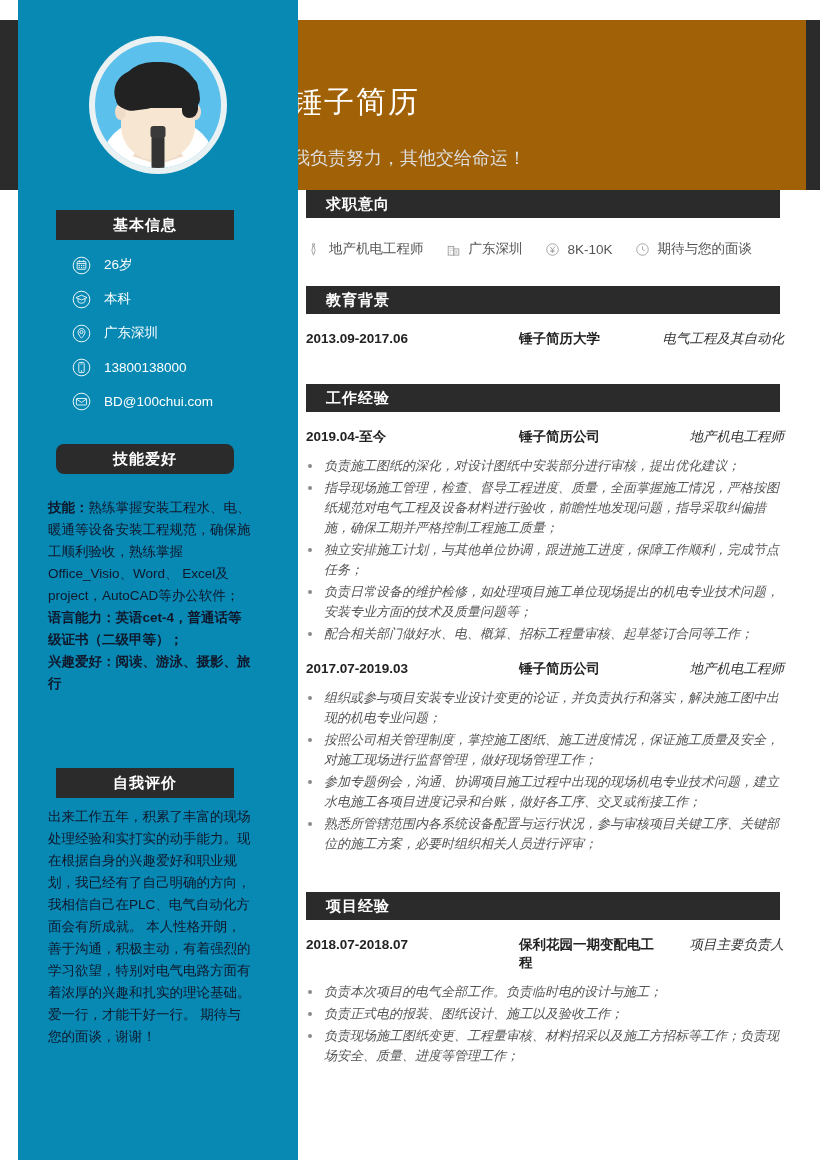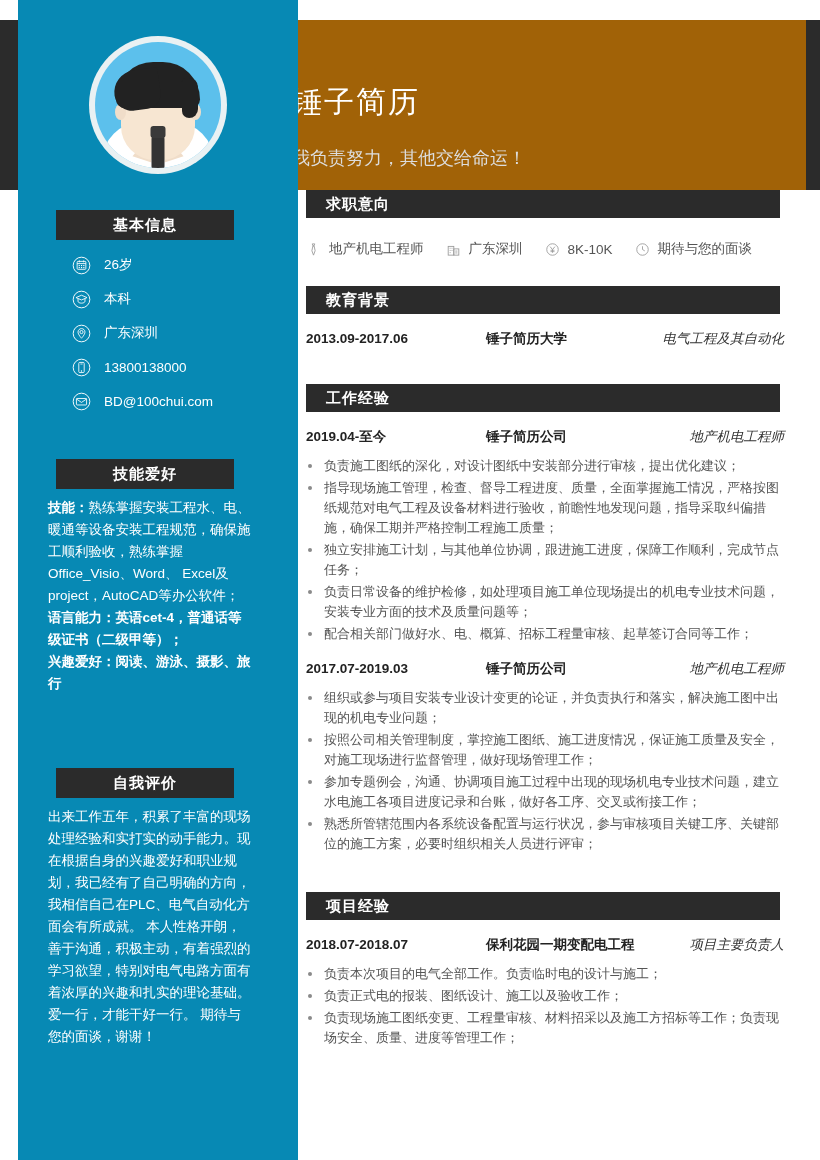--- a/index.html
+++ b/index.html
@@ -212,21 +212,21 @@
     font-size: 13.5px;
     color: #ffffff;
     white-space: nowrap;
   }
 
   
   .side-body {
     position: absolute;
     left: 30px;
     width: 206px;
-    color: #ffffff;
+    color: #0f172a;
     font-size: 13.5px;
     line-height: 22px;
     word-break: break-word;
   }
   .side-body .b { font-weight: bold; }
 
   
   .header {
     position: absolute;
     left: 256px;
@@ -298,20 +298,21 @@
     color: #555555;
   }
 
   
   .entry-head {
     display: flex;
     align-items: baseline;
     margin: 16px 36px 0 36px;
     font-size: 13.5px;
     color: #222222;
+    gap: 33px;
   }
   .eh-date {
     width: 180px;
     flex: 0 0 180px;
     font-weight: bold;
   }
   .eh-org {
     flex: 1 1 auto;
     font-weight: bold;
     text-align: left;
@@ -322,20 +323,21 @@
     color: #333333;
     text-align: right;
     font-style: italic;
   }
 
   
   ul.bullets {
     list-style: none;
     margin: 10px 36px 0 36px;
     padding: 0;
+    font-style: italic;
   }
   ul.bullets li {
     position: relative;
     padding-left: 18px;
     font-size: 13px;
     line-height: 20px;
     color: #555555;
     margin-bottom: 2px;
   }
   ul.bullets li::before {
@@ -429,21 +431,21 @@
       <svg class="info-icon" viewBox="0 0 24 24">
         <circle cx="12" cy="12" r="10.5" fill="none" stroke="#ffffff" stroke-width="1.2"></circle>
         <rect x="5.6" y="8.2" width="12.8" height="8.2" rx="0.8" fill="none" stroke="#ffffff" stroke-width="1.1"></rect>
         <path d="M5.6 8.8 L12 13.2 L18.4 8.8" fill="none" stroke="#ffffff" stroke-width="1.1"></path>
       </svg>
       <span class="info-text">BD@100chui.com</span>
     </div>
 
   </div>
 
-  <div class="side-head" style="top:459px;">技能爱好</div>
+  <div class="side-head" style="top:444px;border-radius:8px;">技能爱好</div>
 
   <div class="side-body" style="top:497px;">
     <span class="b">技能：</span><span>熟练掌握安装工程水、电、暖通等设备安装工程规范，确保施工顺利验收，熟练掌握Office_Visio、Word、 Excel及project，AutoCAD等办公软件；</span><br>
     <span class="b">语言能力：英语cet-4，普通话等级证书（二级甲等）；</span><br>
     <span class="b">兴趣爱好：阅读、游泳、摄影、旅行</span>
   </div>
 
   <div class="side-head" style="top:768px;">自我评价</div>
 
   <div class="side-body" style="top:806px;">出来工作五年，积累了丰富的现场处理经验和实打实的动手能力。现在根据自身的兴趣爱好和职业规划，我已经有了自己明确的方向，我相信自己在PLC、电气自动化方面会有所成就。  本人性格开朗，善于沟通，积极主动，有着强烈的学习欲望，特别对电气电路方面有着浓厚的兴趣和扎实的理论基础。爱一行，才能干好一行。    期待与您的面谈，谢谢！</div>

